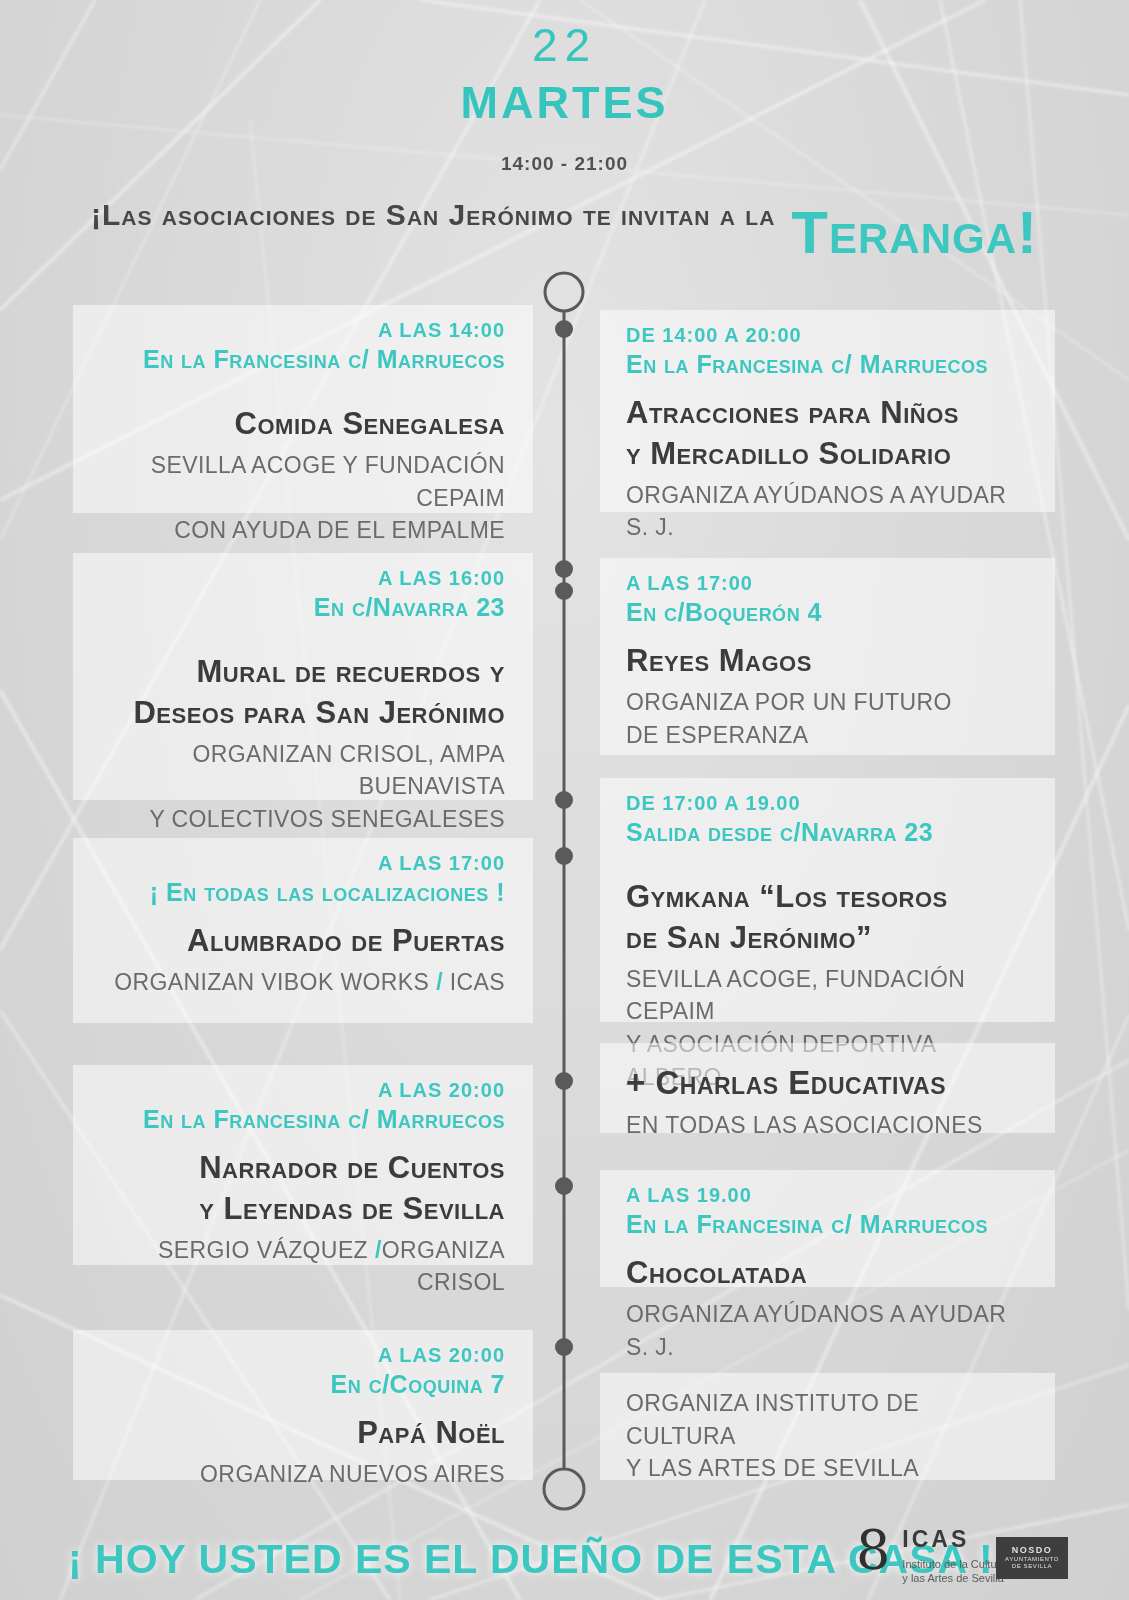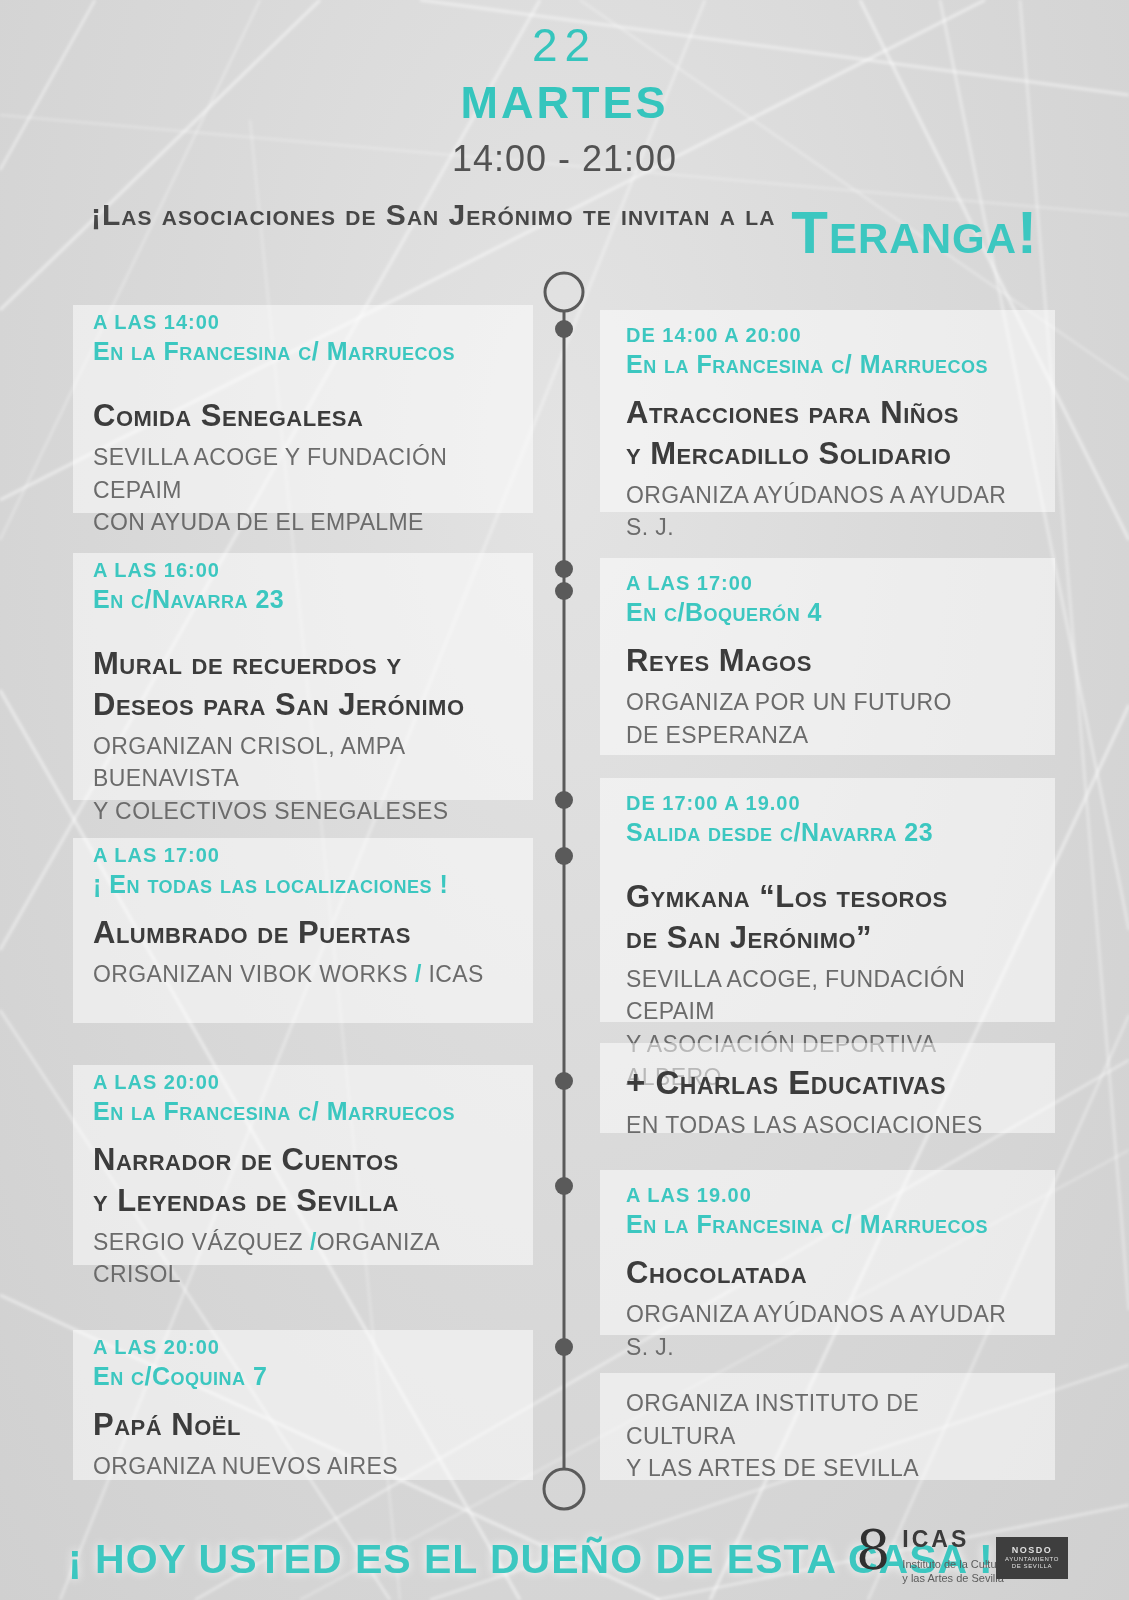--- a/index.html
+++ b/index.html
@@ -6,29 +6,29 @@
   .poster{
     position:relative;width:1129px;height:1600px;overflow:hidden;
     font-family:"Liberation Sans",sans-serif;
     background:radial-gradient(ellipse at 50% 28%, #e3e3e3 0%, #d9d9d9 48%, #d0d0d0 100%);
   }
   .bg-art{position:absolute;inset:0;pointer-events:none;}
   
   .header{position:absolute;top:22px;left:0;width:100%;text-align:center;}
   .day-number{font-size:46px;font-weight:400;color:#35c5bd;letter-spacing:7px;line-height:1;}
   .day-name{font-size:45px;font-weight:800;color:#35c5bd;letter-spacing:3px;line-height:1;margin-top:12px;}
-  .time-range{font-size:36px;font-weight:400;color:#525252;letter-spacing:1px;margin-top:13px;}
+  .time-range{font-size:19px;font-weight:700;color:#525252;letter-spacing:1px;margin-top:28px;}
   .invite{position:absolute;top:198px;left:0;width:100%;display:flex;justify-content:center;align-items:flex-start;white-space:nowrap;}
   .invite-prefix{font-variant:small-caps;font-size:30px;font-weight:700;color:#474747;letter-spacing:1px;}
   .invite-highlight{font-variant:small-caps;font-size:60px;font-weight:800;color:#3cc7c0;letter-spacing:1px;margin-left:16px;}
   
   .timeline{position:absolute;inset:0;pointer-events:none;}
   
   .event{position:absolute;background:rgba(255,255,255,0.52);box-sizing:border-box;}
-  .event.left{left:73px;width:460px;padding:6px 28px 0 20px;}
+  .event.left{left:73px;width:460px;text-align:right;padding:14px 28px 0 20px;}
   .event.right{left:600px;width:455px;text-align:left;padding:14px 28px 0 26px;}
   .ev-time{font-size:20px;font-weight:700;color:#3cc7c0;letter-spacing:1px;}
   .ev-loc{font-variant:small-caps;font-size:25px;font-weight:700;color:#3cc7c0;letter-spacing:.5px;margin-top:3px;}
   .ev-title{font-variant:small-caps;font-size:31px;font-weight:700;color:#3c3c3c;letter-spacing:.5px;line-height:1.32;margin:30px 0 4px 0;white-space:pre-line;}
   .event .gap-sm{margin-top:14px;}
   .no-meta .ev-title{margin-top:4px;font-size:33px;}
   .ev-org{font-size:23px;color:#6b6b6b;letter-spacing:.4px;line-height:1.42;margin:0;white-space:pre-line;}
   .slash{color:#3cc7c0;font-weight:700;}
   
   .slogan{position:absolute;left:68px;top:1536px;font-size:41px;font-weight:800;color:#3cc7c0;letter-spacing:1px;white-space:nowrap;text-shadow:0 0 10px rgba(255,255,255,.9);}
@@ -164,21 +164,21 @@
 de San Jerónimo”</h3>
     <p class="ev-org">SEVILLA ACOGE, FUNDACIÓN CEPAIM
 Y ASOCIACIÓN DEPORTIVA ALBERO</p>
   </section>
 
   <section class="event right no-meta" style="top:1043px;height:90px">
     <h3 class="ev-title">+ Charlas Educativas</h3>
     <p class="ev-org">EN TODAS LAS ASOCIACIONES</p>
   </section>
 
-  <section class="event right" style="top:1170px;height:165px">
+  <section class="event right" style="top:1170px;height:117px">
     <div class="ev-time">A LAS 19.00</div>
     <div class="ev-loc">En la Francesina c/ Marruecos</div>
     <h3 class="ev-title gap-sm">Chocolatada</h3>
     <p class="ev-org">ORGANIZA AYÚDANOS A AYUDAR S. J.</p>
   </section>
 
   <section class="event right no-meta" style="top:1373px;height:107px">
     <p class="ev-org">ORGANIZA INSTITUTO DE CULTURA
 Y LAS ARTES DE SEVILLA</p>
   </section>

